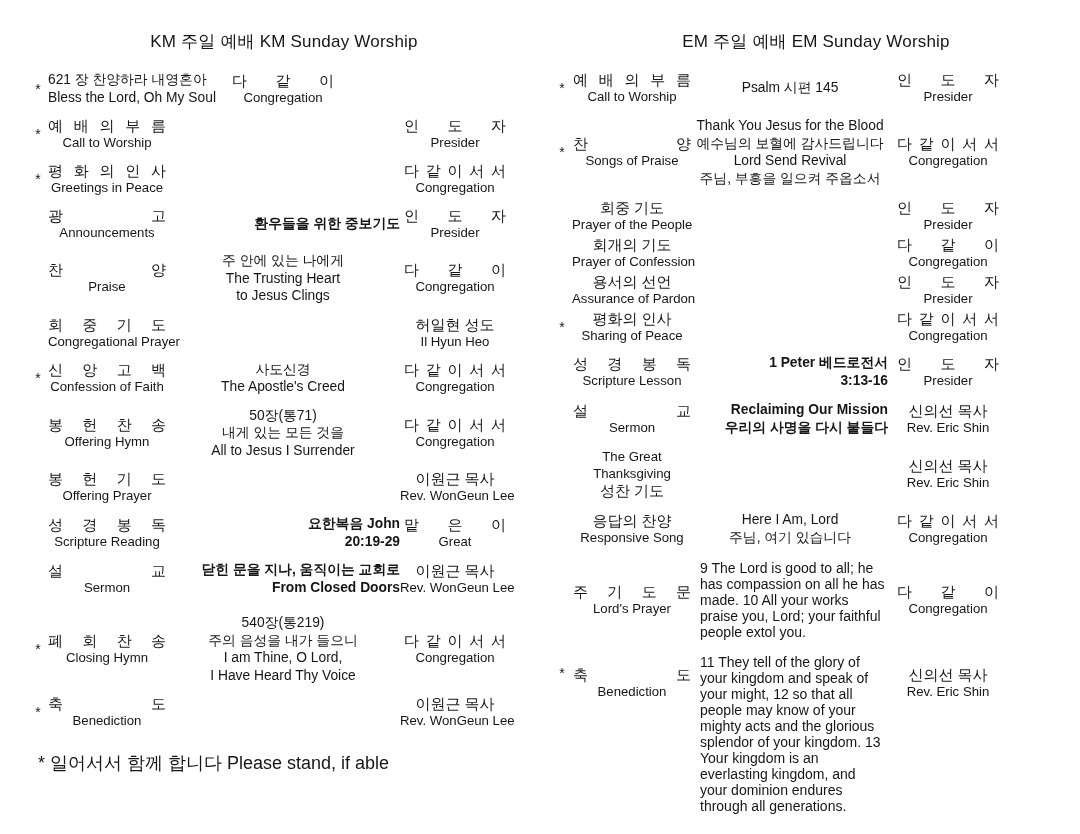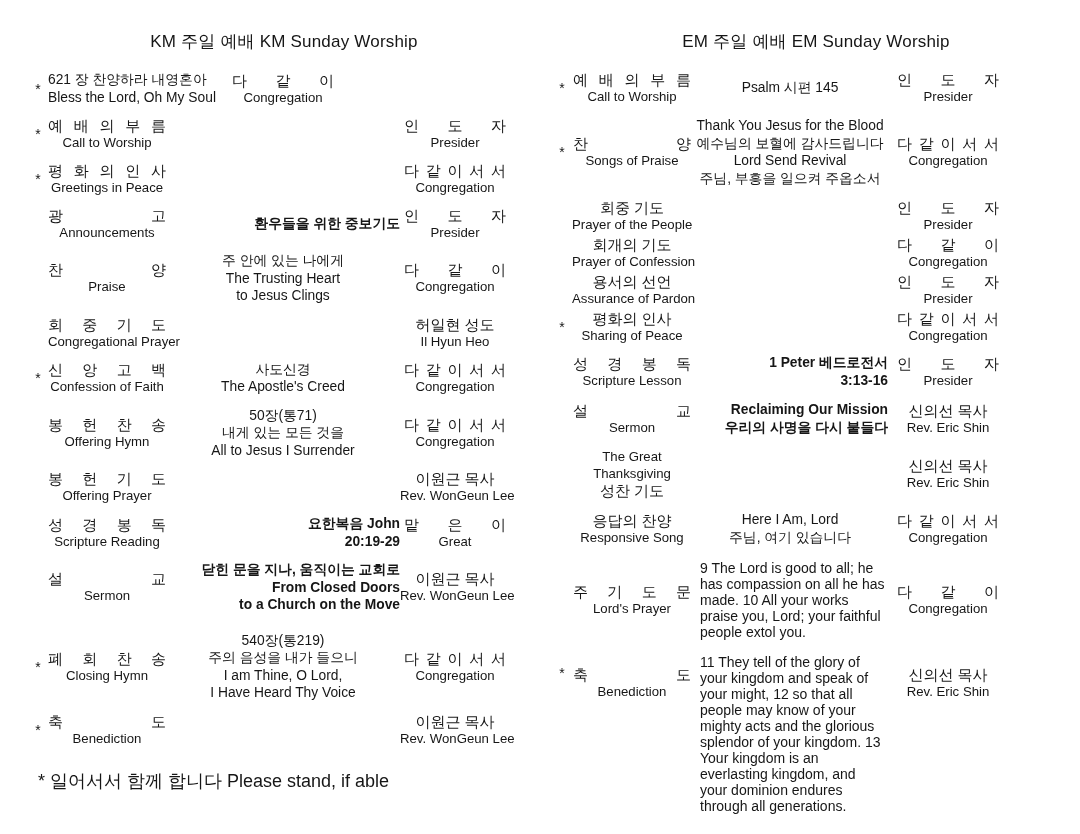--- a/index.html
+++ b/index.html
@@ -185,21 +185,20 @@
         </div>
         <div class="row">
           <span class="star"></span>
           <div class="item">
             <div class="line ko spread">설 교</div>
             <div class="line en">Sermon</div>
           </div>
           <div class="content">
             <div class="line bold">닫힌 문을 지나, 움직이는 교회로</div>
             <div class="line bold">From Closed Doors</div>
-            <div class="line bold">to a Church on the Move</div>
           </div>
           <div class="role">
             <div class="line ko">이원근 목사</div>
             <div class="line en">Rev. WonGeun Lee</div>
           </div>
         </div>
         <div class="row">
           <span class="star">*</span>
           <div class="item">
             <div class="line ko spread">폐 회 찬 송</div>

